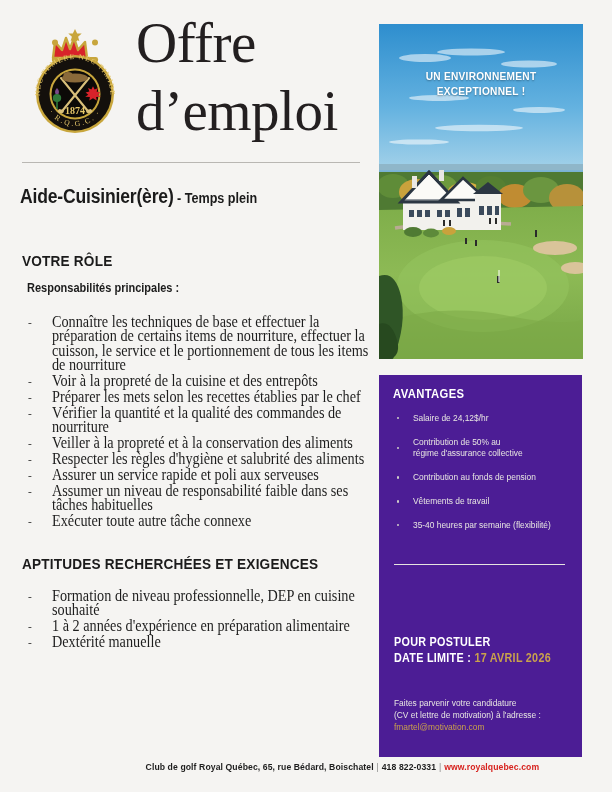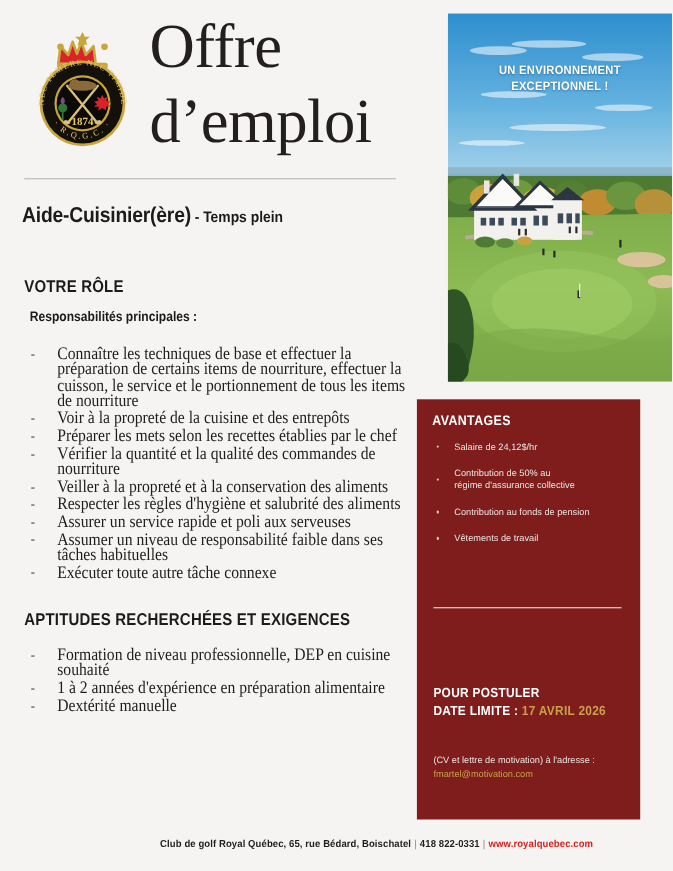--- a/index.html
+++ b/index.html
@@ -151,25 +151,24 @@
   }
 
   .aptitudes-head {
     margin-top: 26px;
   }
 
   
   .photo {
     position: absolute;
     left: 379px;
-    top: 12px;
+    top: 24px;
     width: 204px;
     height: 335px;
     overflow: hidden;
-    margin-left: 28px;
   }
   .photo svg { display: block; }
   .photo-caption {
     position: absolute;
     left: 0;
     top: 45px;
     width: 100%;
     text-align: center;
     font-family: "Liberation Sans Narrow", "Liberation Sans", sans-serif;
     font-size: 11px;
@@ -178,24 +177,24 @@
     color: #ffffff;
     letter-spacing: 0.3px;
     text-shadow: 0 1px 2px rgba(0,0,0,0.35);
   }
   .photo-caption span { display: block; transform: scaleX(0.92); }
 
   
   .dark-panel {
     position: absolute;
     left: 379px;
-    top: 363px;
+    top: 375px;
     width: 203px;
     height: 382px;
-    background: #7f1d1d;
+    background: #4c1d95;
   }
   .panel-head {
     position: absolute;
     left: 14px;
     top: 12px;
     font-family: "Liberation Sans Narrow", "Liberation Sans", sans-serif;
     font-size: 12.5px;
     font-weight: 700;
     color: #ffffff;
     letter-spacing: 0.4px;
@@ -548,33 +547,37 @@
       <li class="two-line">
         <span class="l">Contribution de 50% au</span>
         <span class="l">régime d'assurance collective</span>
       </li>
       <li>
         <span class="l">Contribution au fonds de pension</span>
       </li>
       <li>
         <span class="l">Vêtements de travail</span>
       </li>
+      <li>
+        <span class="l">35-40 heures par semaine (flexibilité)</span>
+      </li>
     </ul>
 
     <div class="panel-rule"></div>
 
     <div class="apply-block">
       <div class="apply-line1">POUR POSTULER</div>
       <div class="apply-line2">
         <span>DATE LIMITE :</span>
         <span class="gold">17 AVRIL 2026</span>
       </div>
     </div>
 
     <div class="apply-note">
+      <div>Faites parvenir votre candidature</div>
       <div>(CV et lettre de motivation) à l'adresse :</div>
       <div class="email">fmartel@motivation.com</div>
     </div>
   </div>
 
   <div class="footer">
     <span class="inner">
       <span>Club de golf Royal Québec, 65, rue Bédard, Boischatel</span><span class="sep">|</span><span>418 822-0331</span><span class="sep">|</span><span class="url">www.royalquebec.com</span>
     </span>
   </div>

